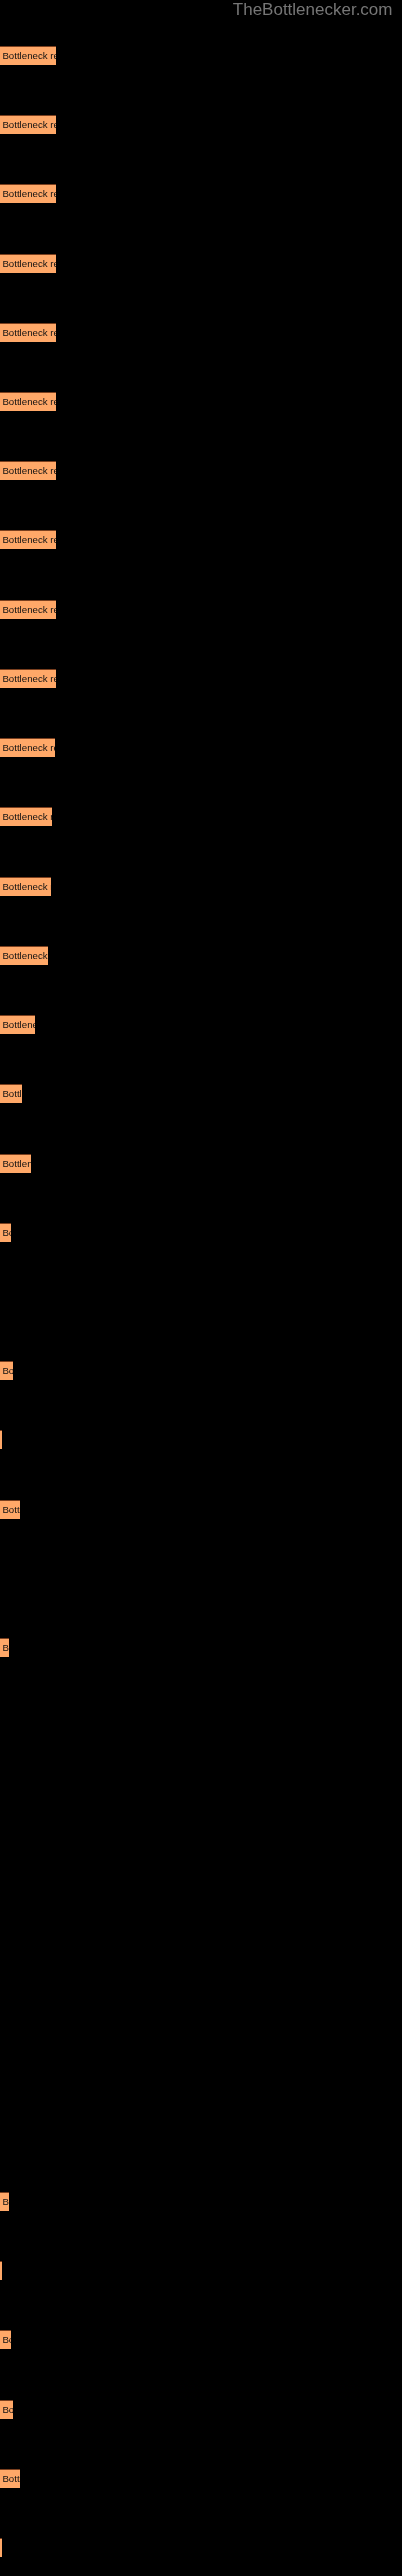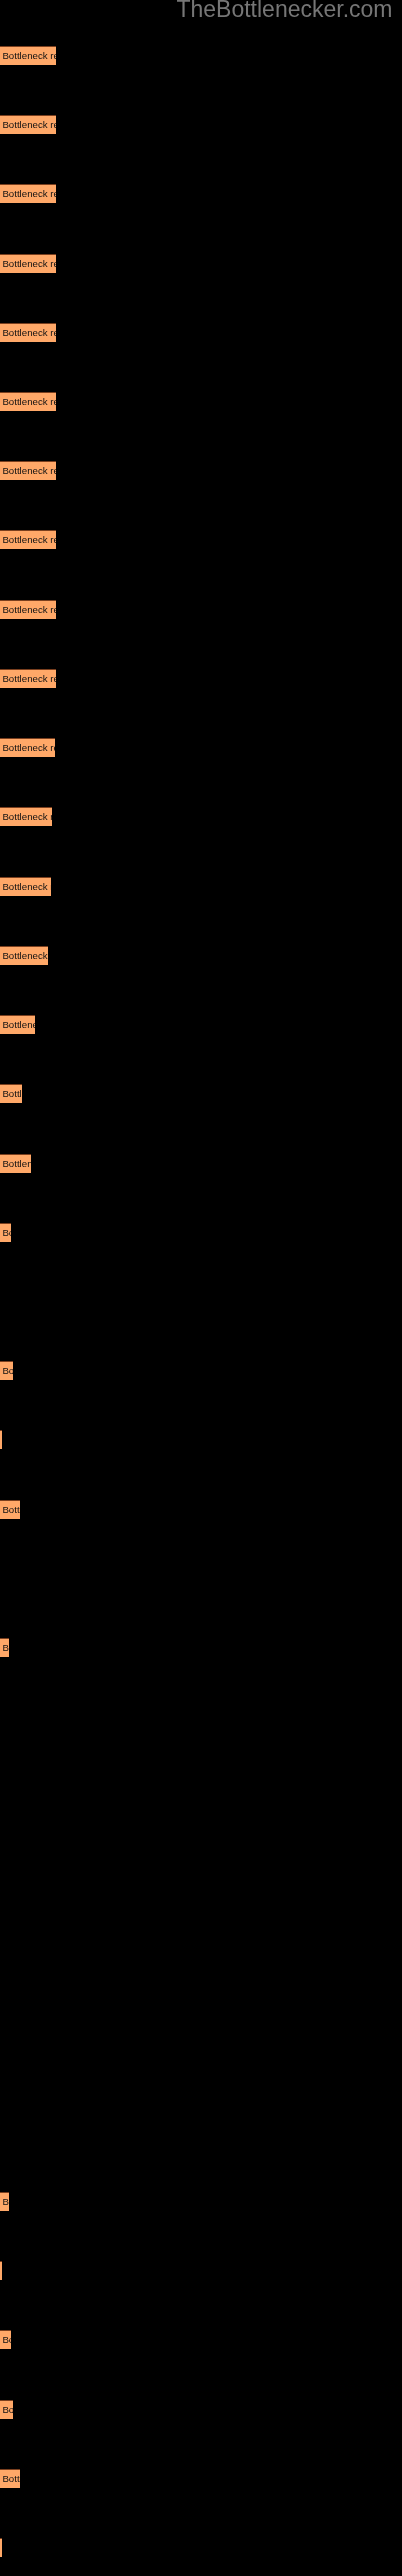--- a/index.html
+++ b/index.html
@@ -23,21 +23,21 @@
     height: 2576px;
     background: #000000;
   }
 
   
   #watermark {
     position: absolute;
     right: 10.5px;
     top: 0.8px;
     font-family: "Liberation Sans", sans-serif;
-    font-size: 23px;
+    font-size: 17px;
     line-height: 17px;
     color: #767676;
     letter-spacing: 0px;
     white-space: nowrap;
     user-select: none;
   }
 
   
   #plot-area {
     position: absolute;

